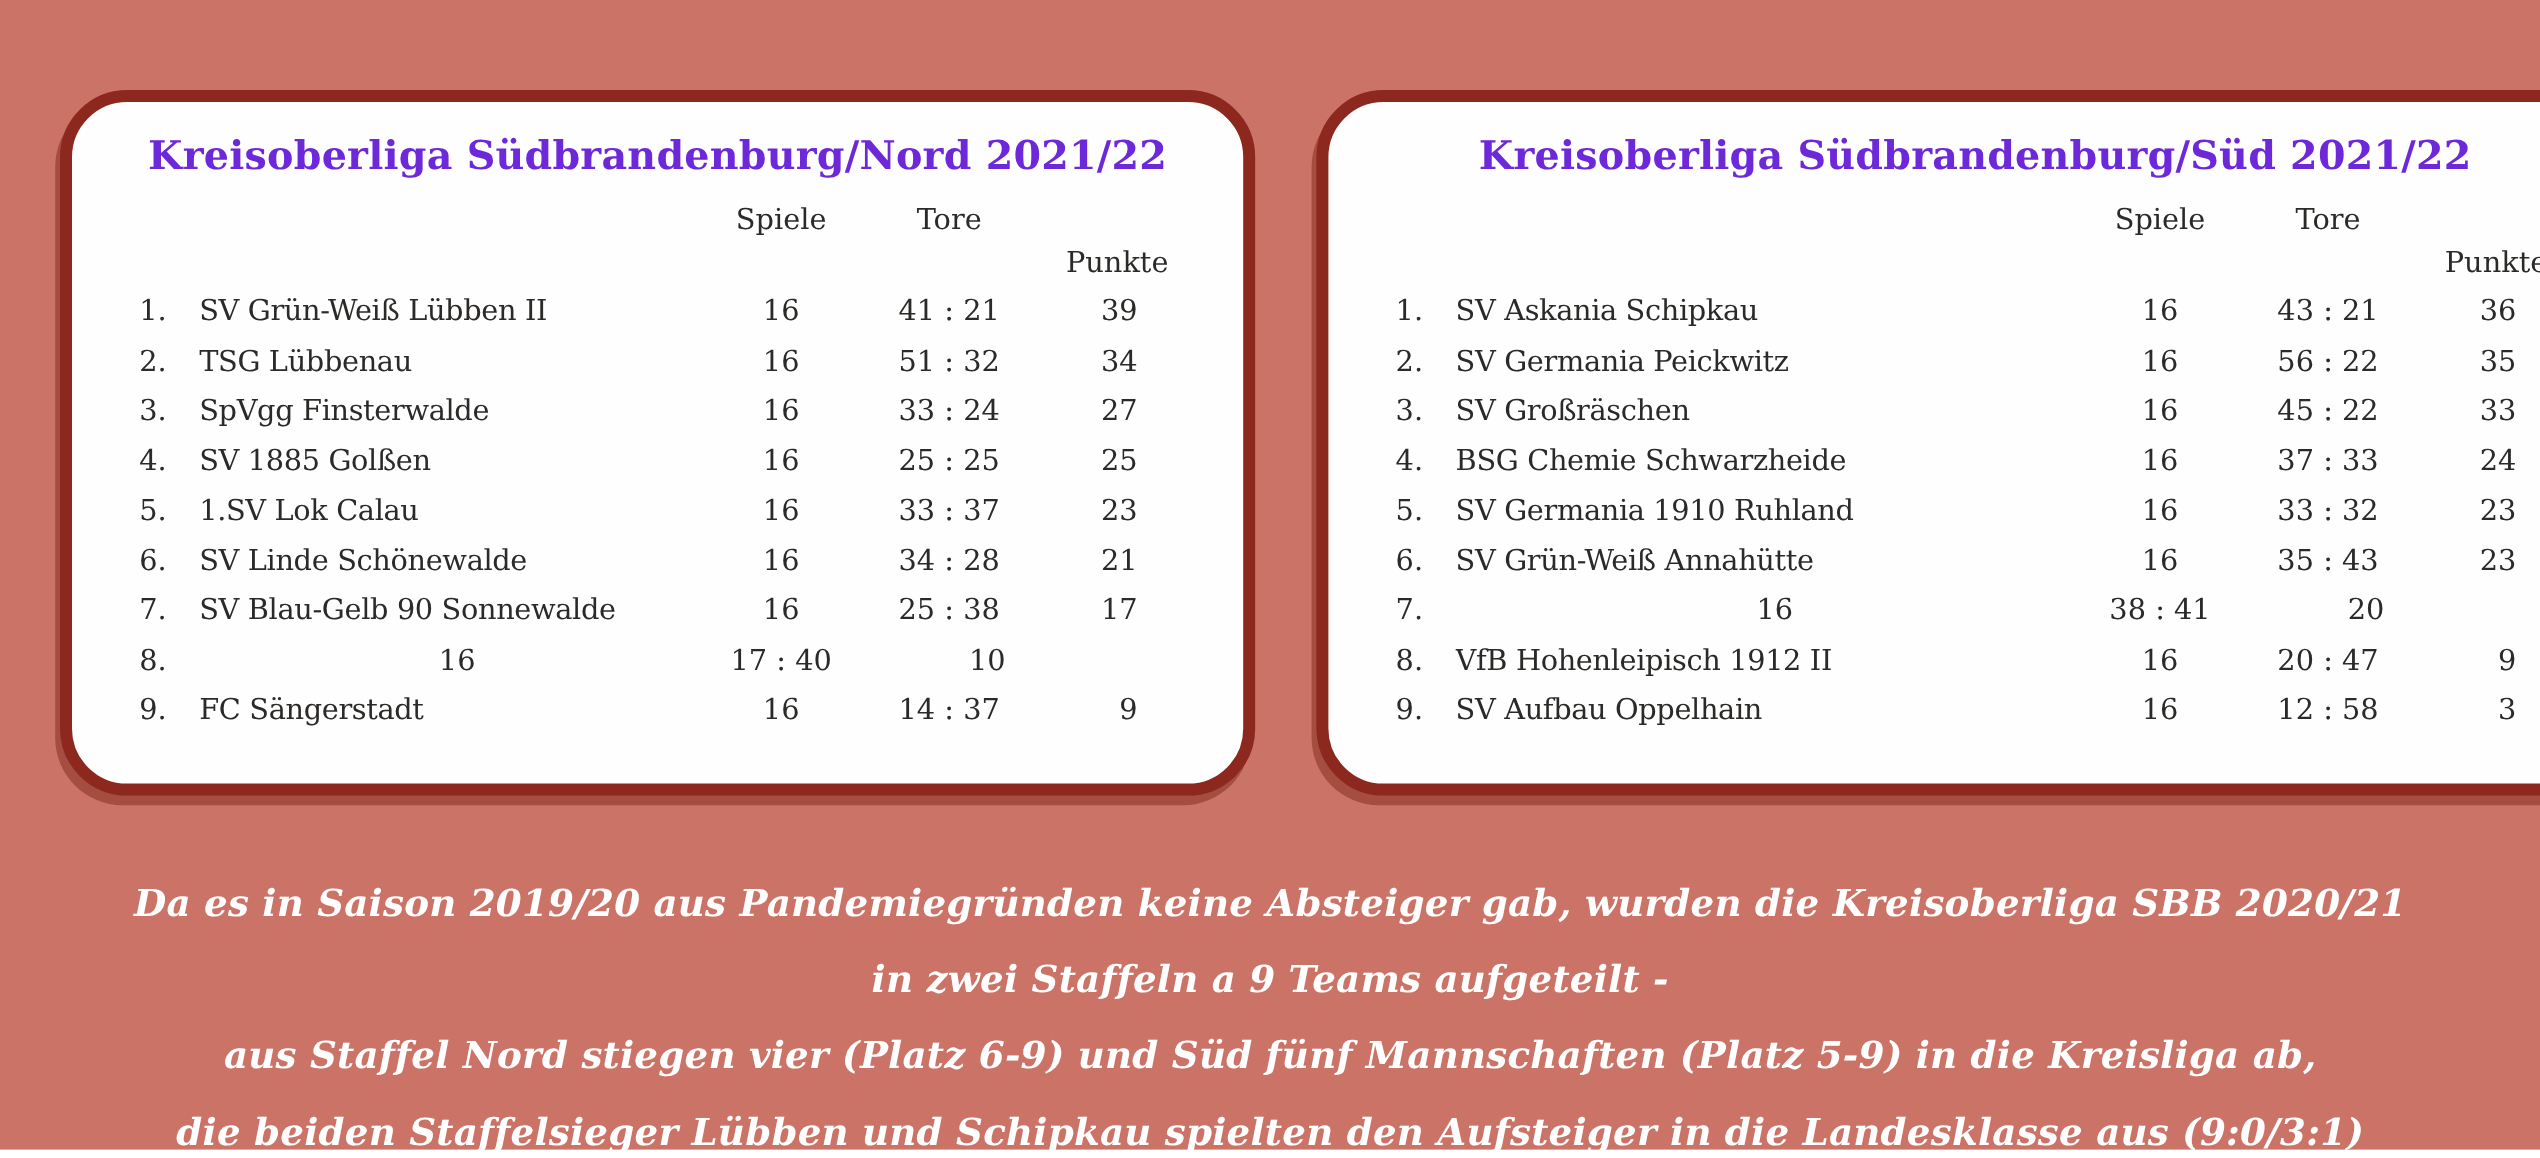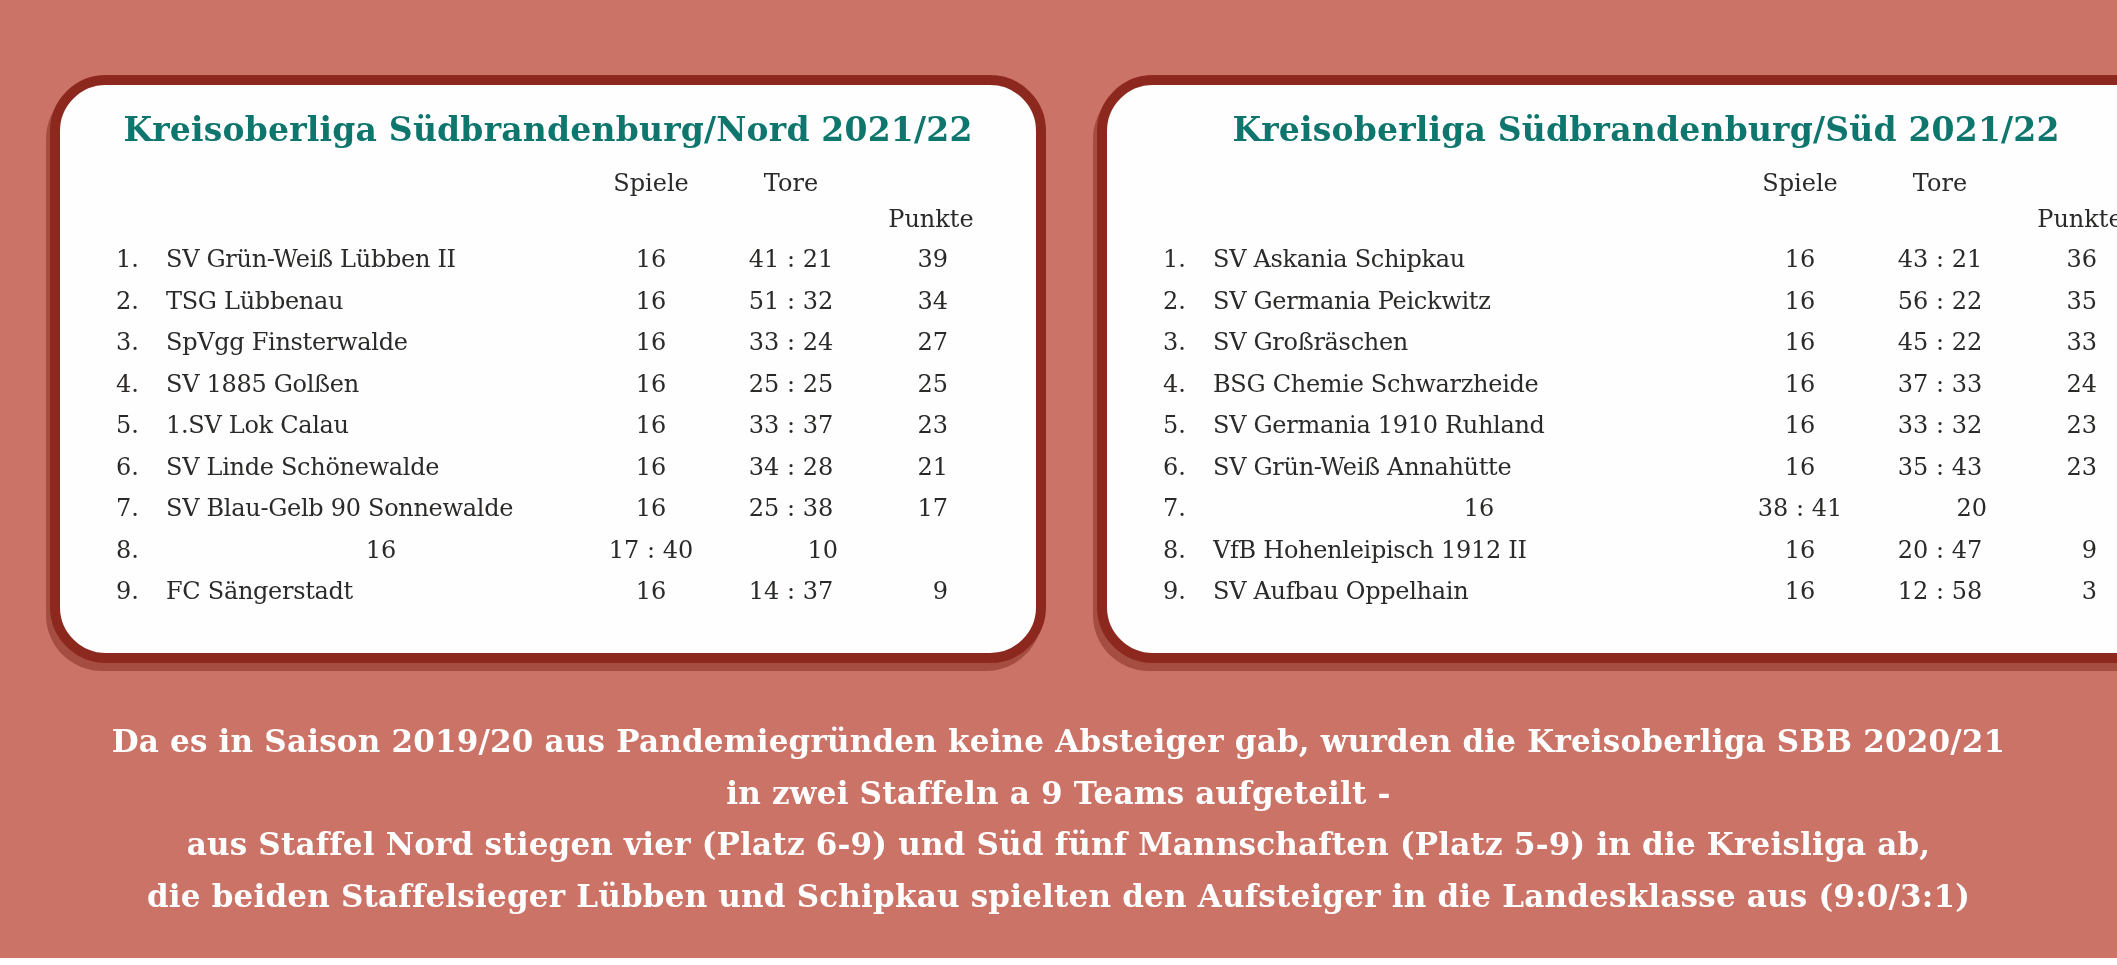--- a/index.html
+++ b/index.html
@@ -32,21 +32,21 @@
   }
   .panel-nord { left: 50px;  width: 996px; }
   .panel-sued { left: 1097px; width: 1098px; }
 
   .panel-title {
     margin: 24px 10px 0 10px;
     text-align: center;
     font-size: 33px;
     line-height: 42px;
     font-weight: bold;
-    color: #0f766e;
+    color: #6d28d9;
     letter-spacing: 0.2px;
   }
 
   .tgrid {
     display: grid;
     grid-template-columns: 50px 1fr 110px 170px 110px;
     padding: 0 50px 0 56px;
     color: #2b2a28;
     font-size: 24px;
   }
@@ -68,21 +68,21 @@
     left: 0;
     top: 716px;
     width: 100%;
     text-align: center;
     color: #ffffff;
     font-weight: bold;
     font-size: 31px;
     line-height: 51.5px;
     letter-spacing: 0.2px;
   }
-  .footer p { margin: 0; }
+  .footer p { margin: 12px; font-style: italic; }
 </style>
 </head>
 <body>
 
 <div class="canvas">
 
   <section class="panel panel-nord">
     <h1 class="panel-title">Kreisoberliga Südbrandenburg/Nord 2021/22</h1>
     <div class="tgrid thead">
       <span class="c-rank"></span>

